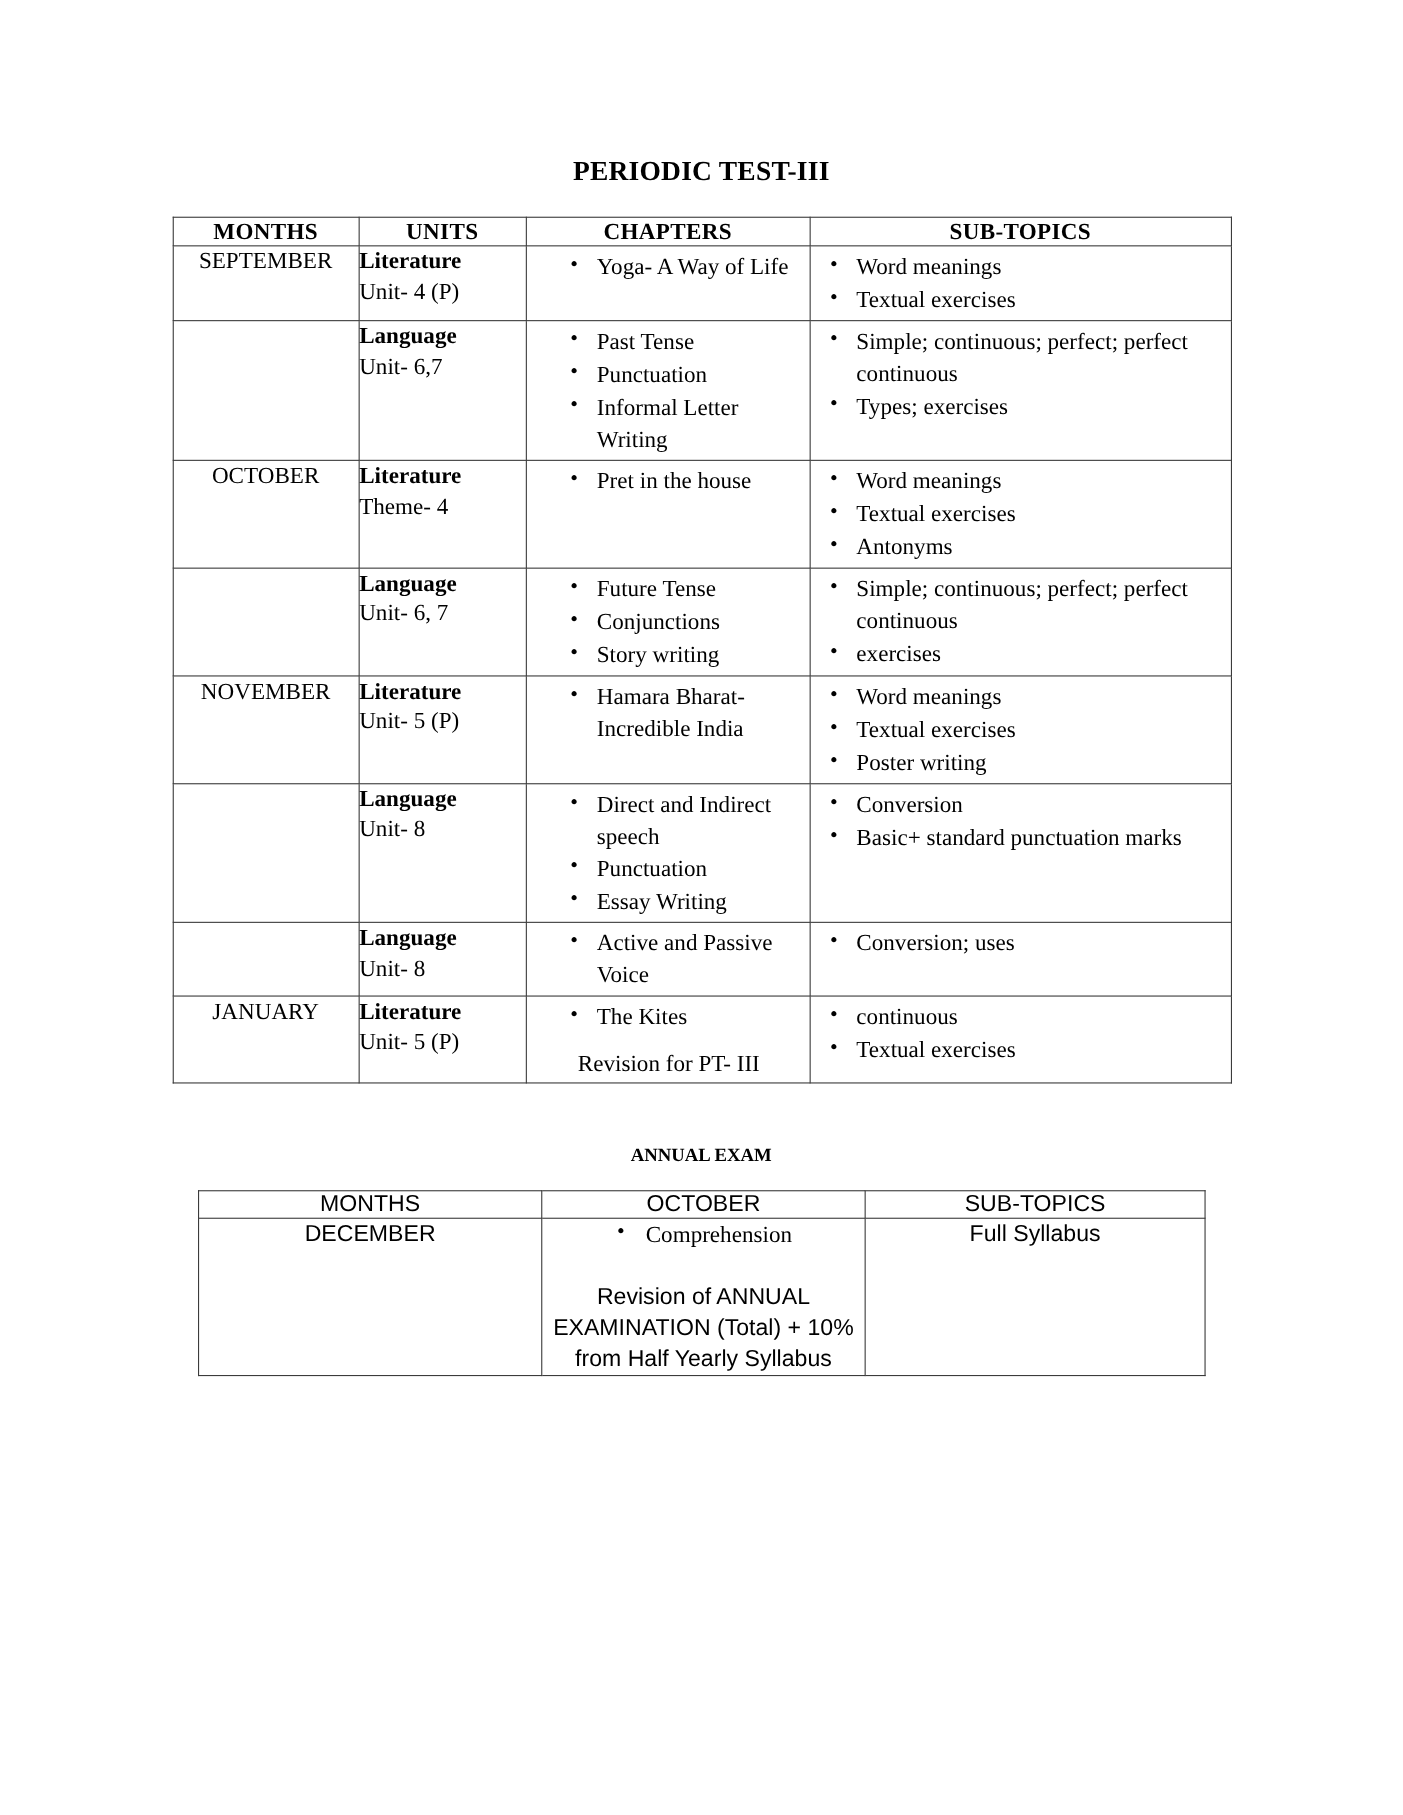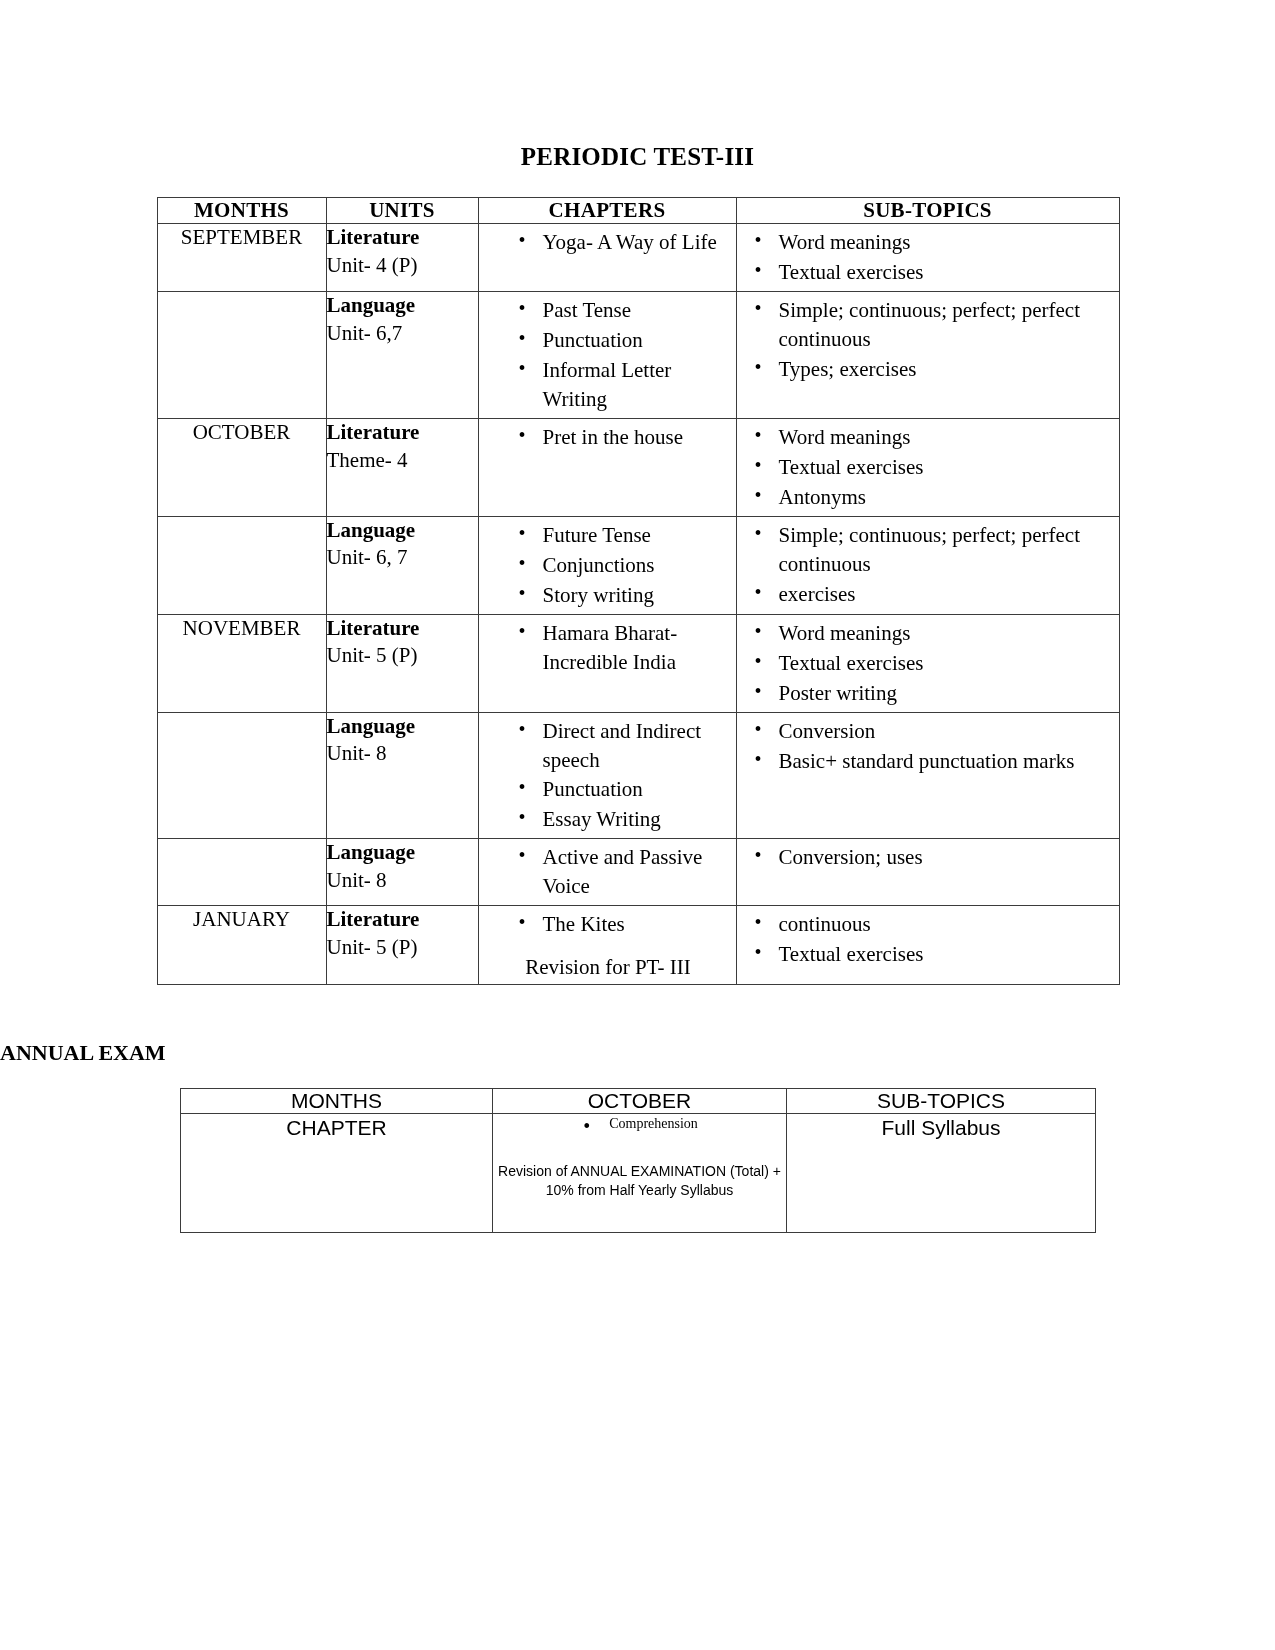--- a/index.html
+++ b/index.html
@@ -30,23 +30,24 @@
     text-align: center;
     font-family: "Liberation Serif", "DejaVu Serif", serif;
     font-weight: bold;
     font-size: 25px;
     letter-spacing: 0.2px;
     margin: 0;
     padding-top: 143px;
     padding-bottom: 0;
   }
   .section-title {
+    text-align: center;
     font-family: "Liberation Serif", "DejaVu Serif", serif;
     font-weight: bold;
-    font-size: 22px;
+    font-size: 17px;
     margin: 0;
     padding-top: 55px;
   }
 
   
   .tbl-wrap-1 {
     margin: 26px auto 0 auto;
     width: 962px;
   }
   table.grid {
@@ -149,21 +150,21 @@
     font-family: "Liberation Sans", "DejaVu Sans", sans-serif;
   }
   .cell2-center {
     text-align: center;
     font-size: 21px;
     padding: 8px 4px 6px 4px;
     line-height: 1.34;
   }
   .cell2-body {
     padding: 8px 10px 10px 10px;
-    font-size: 14px;
+    font-size: 21px;
     line-height: 1.34;
     text-align: center;
   }
   .cell2-body .bullet-line {
     position: relative;
     display: inline-block;
     text-align: left;
     padding-left: 28px;
     font-family: "Liberation Serif", "DejaVu Serif", serif;
   }
@@ -376,21 +377,21 @@
           <col class="col-c">
           <col class="col-s">
       </colgroup>
       <tbody>
         <tr>
           <td class="hdr2">MONTHS</td>
           <td class="hdr2">OCTOBER</td>
           <td class="hdr2">SUB-TOPICS</td>
         </tr>
         <tr>
-          <td class="cell2-center tall-1">CHAPTER</td>
+          <td class="cell2-center tall-1">DECEMBER</td>
           <td class="cell2-body tall-1">
             <span class="bullet-line">Comprehension</span>
             <div class="rev-block">Revision of ANNUAL EXAMINATION (Total) + 10% from Half Yearly Syllabus</div>
           </td>
           <td class="cell2-center tall-1">Full Syllabus</td>
         </tr>
       </tbody>
     </table>
   </div>
 

